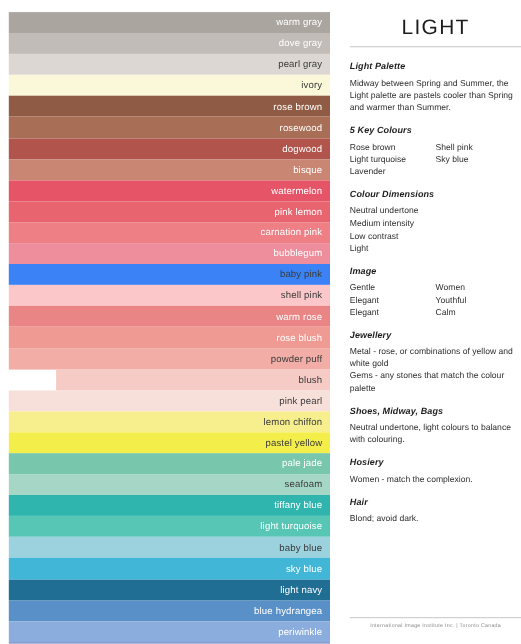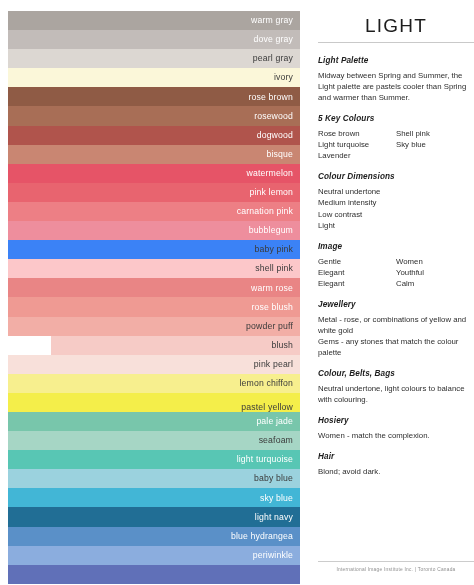--- a/index.html
+++ b/index.html
@@ -173,28 +173,31 @@
         </div>
         <div class="swatch" style="background: rgb(246, 203, 198); margin-left: 43px;">
           <span class="swatch-label lbl-dark">blush</span>
         </div>
         <div class="swatch" style="background: rgb(248, 224, 218);">
           <span class="swatch-label lbl-dark">pink pearl</span>
         </div>
         <div class="swatch" style="background: rgb(247, 239, 142);">
           <span class="swatch-label lbl-dark">lemon chiffon</span>
         </div>
-        <div class="swatch" style="background: rgb(244, 238, 74); align-items: flex-end;">
+        <div class="swatch" style="background: rgb(244, 238, 74);">
           <span class="swatch-label lbl-dark">pastel yellow</span>
         </div>
         <div class="swatch" style="background: rgb(120, 198, 171);">
           <span class="swatch-label lbl-light">pale jade</span>
         </div>
         <div class="swatch" style="background: rgb(166, 214, 197);">
           <span class="swatch-label lbl-dark">seafoam</span>
+        </div>
+        <div class="swatch" style="background: rgb(47, 181, 174);">
+          <span class="swatch-label lbl-light">tiffany blue</span>
         </div>
         <div class="swatch" style="background: rgb(88, 198, 180);">
           <span class="swatch-label lbl-light">light turquoise</span>
         </div>
         <div class="swatch" style="background: rgb(155, 210, 222);">
           <span class="swatch-label lbl-dark">baby blue</span>
         </div>
         <div class="swatch" style="background: rgb(66, 182, 214);">
           <span class="swatch-label lbl-light">sky blue</span>
         </div>
@@ -261,21 +264,21 @@
           </div>
         </div>
         <div class="section">
           <div class="section-heading">Jewellery</div>
           <div class="section-body">
             <div>Metal - rose, or combinations of yellow and white gold</div>
             <div>Gems - any stones that match the colour palette</div>
           </div>
         </div>
         <div class="section">
-          <div class="section-heading">Colour, Belts, Bags</div>
+          <div class="section-heading">Shoes, Midway, Bags</div>
           <div class="section-body">
             <div>Neutral undertone, light colours to balance with colouring.</div>
           </div>
         </div>
         <div class="section">
           <div class="section-heading">Hosiery</div>
           <div class="section-body">
             <div>Women - match the complexion.</div>
           </div>
         </div>

